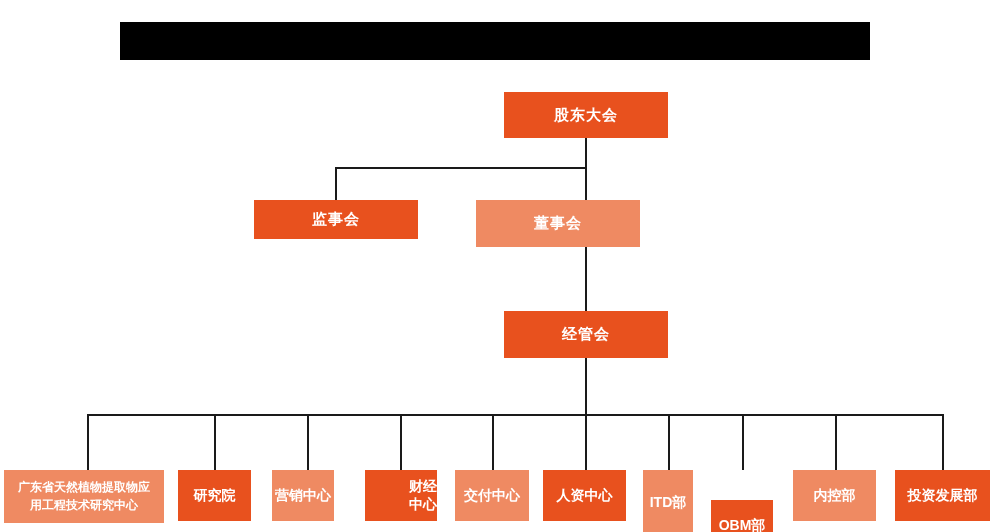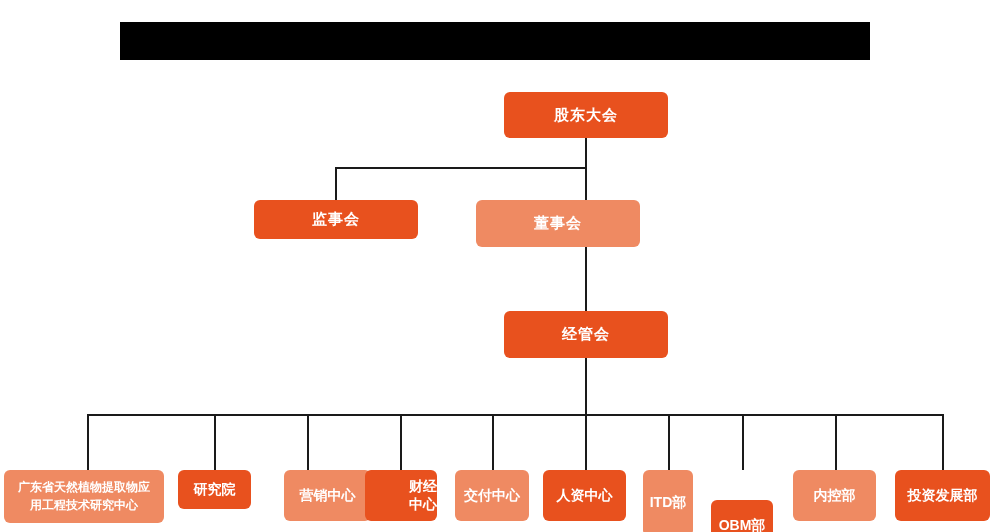--- a/index.html
+++ b/index.html
@@ -22,21 +22,20 @@
     position:absolute;
     background:var(--bar);
   }
   .node{
     position:absolute;
     display:flex;align-items:center;justify-content:center;
     color:var(--text);
     font-weight:bold;
     text-align:center;
     box-sizing:border-box;
-    border-radius:6px;
   }
   .node.dark{background:var(--dark);}
   .node.light{background:var(--light);}
   .node.lg{font-size:15px;letter-spacing:1px;}
   .node.sm{font-size:14px;}
   .node.xs{font-size:12px;line-height:1.45;padding:0 10px;letter-spacing:0;}
   .hline,.vline{position:absolute;background:var(--line);}
   .hline{height:2px;}
   .vline{width:2px;}
 </style>
@@ -65,22 +64,22 @@
   <div class="vline" style="left:942px;top:414px;height:56px;"></div>
 
   <div class="node dark lg" style="left:504px;top:92px;width:164px;height:46px;">股东大会</div>
 
   <div class="node dark lg" style="left:254px;top:200px;width:164px;height:39px;">监事会</div>
   <div class="node light lg" style="left:476px;top:200px;width:164px;height:47px;font-family:Liberation Serif, serif;">董事会</div>
 
   <div class="node dark lg" style="left:504px;top:311px;width:164px;height:47px;">经管会</div>
 
   <div class="node light xs" style="left:4px;top:470px;width:160px;height:53px;">广东省天然植物提取物应用工程技术研究中心</div>
-  <div class="node dark sm" style="left:178px;top:470px;width:73px;height:39px;">研究院</div>
-  <div class="node light sm" style="left:284px;top:470px;width:87px;height:51px;">营销中心</div>
+  <div class="node dark sm" style="left:178px;top:470px;width:73px;height:51px;">研究院</div>
+  <div class="node light sm" style="left:272px;top:470px;width:62px;height:51px;">营销中心</div>
   <div class="node dark sm" style="left:365px;top:470px;width:72px;height:51px;padding-left:44px;">财经中心</div>
   <div class="node light sm" style="left:455px;top:470px;width:74px;height:51px;">交付中心</div>
   <div class="node dark sm" style="left:543px;top:470px;width:83px;height:51px;">人资中心</div>
   <div class="node light sm" style="left:643px;top:470px;width:50px;height:66px;">ITD部</div>
   <div class="node dark sm" style="left:711px;top:470px;width:62px;height:51px;margin-top:30px;">OBM部</div>
   <div class="node light sm" style="left:793px;top:470px;width:83px;height:51px;">内控部</div>
   <div class="node dark sm" style="left:895px;top:470px;width:95px;height:51px;font-family:Liberation Serif, serif;">投资发展部</div>
 
 </div>
 

